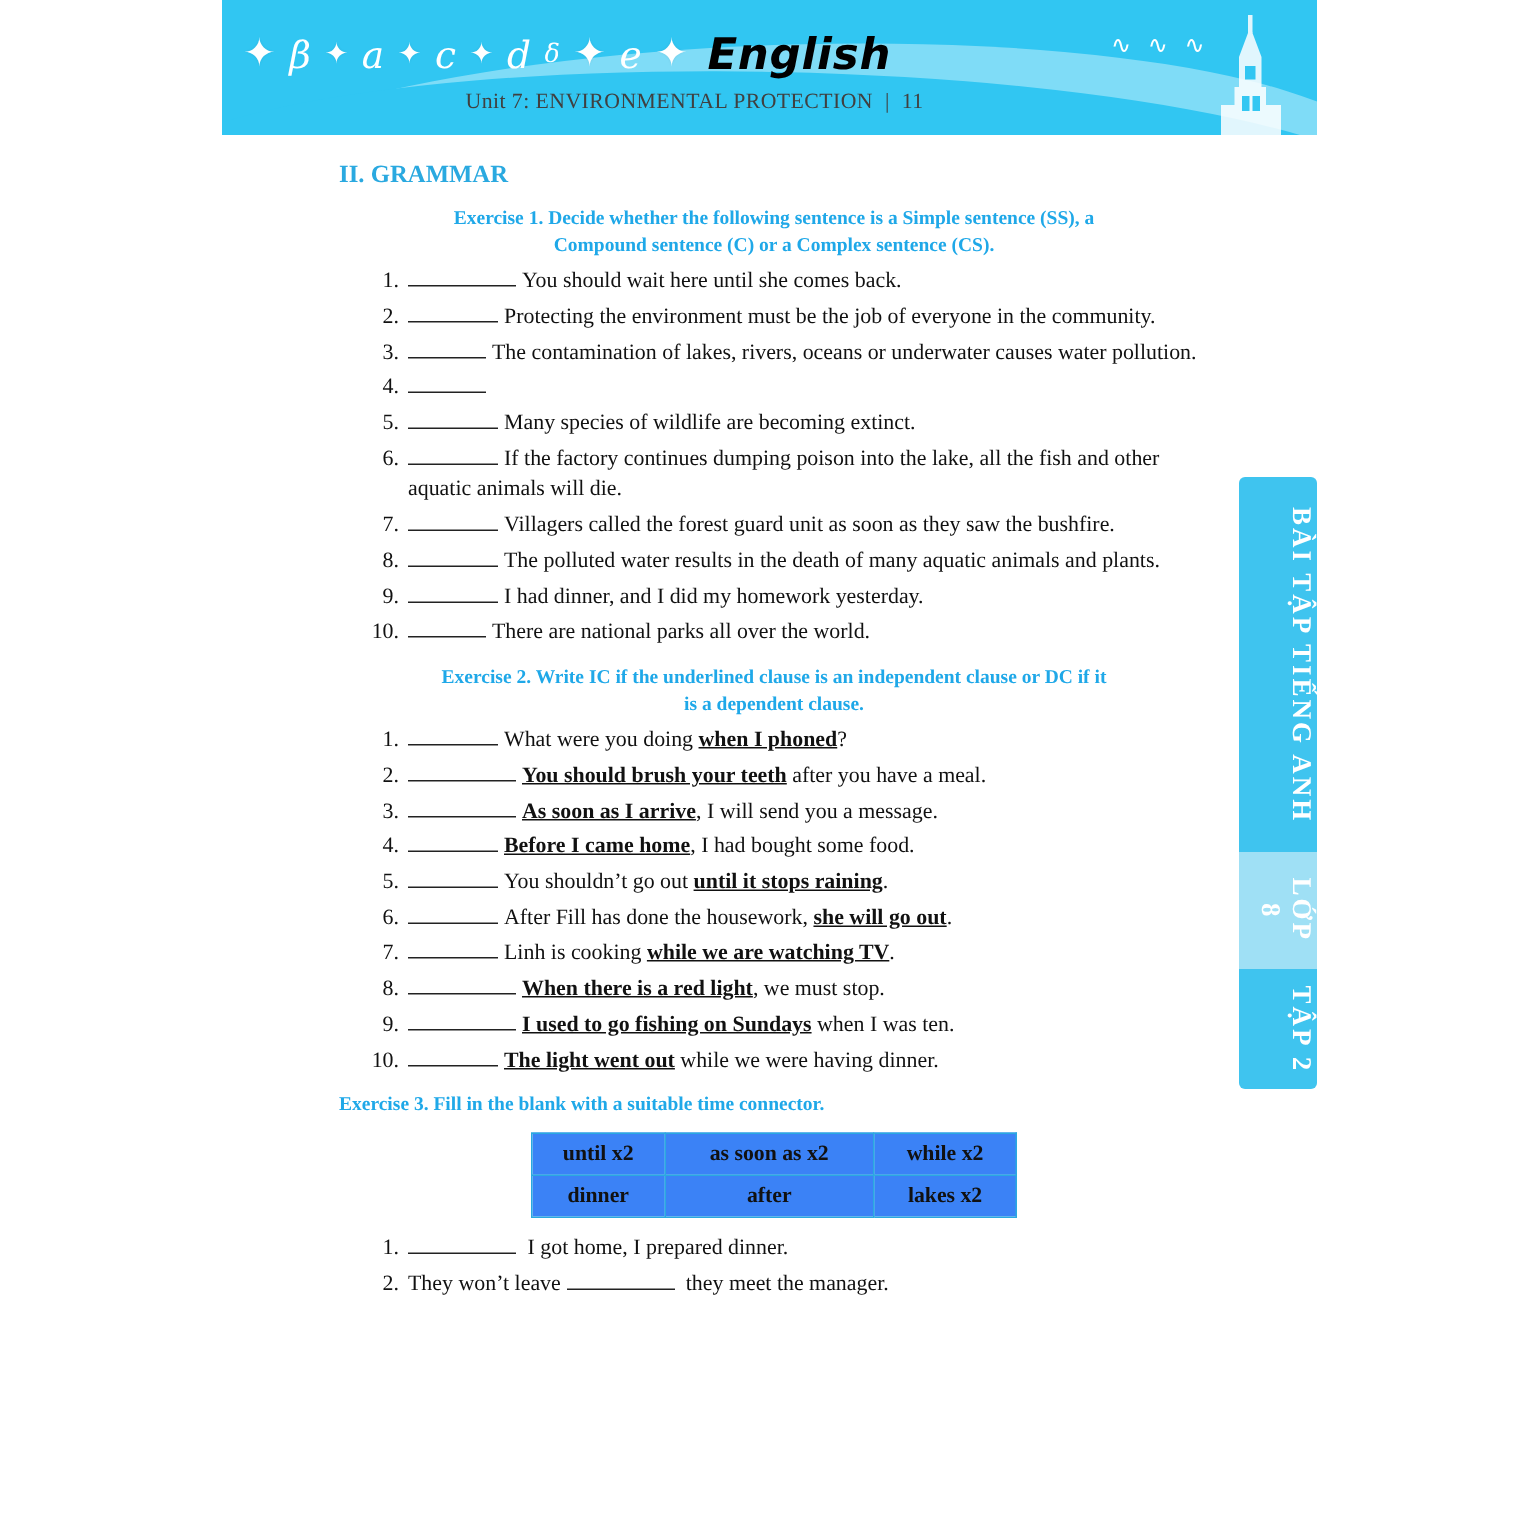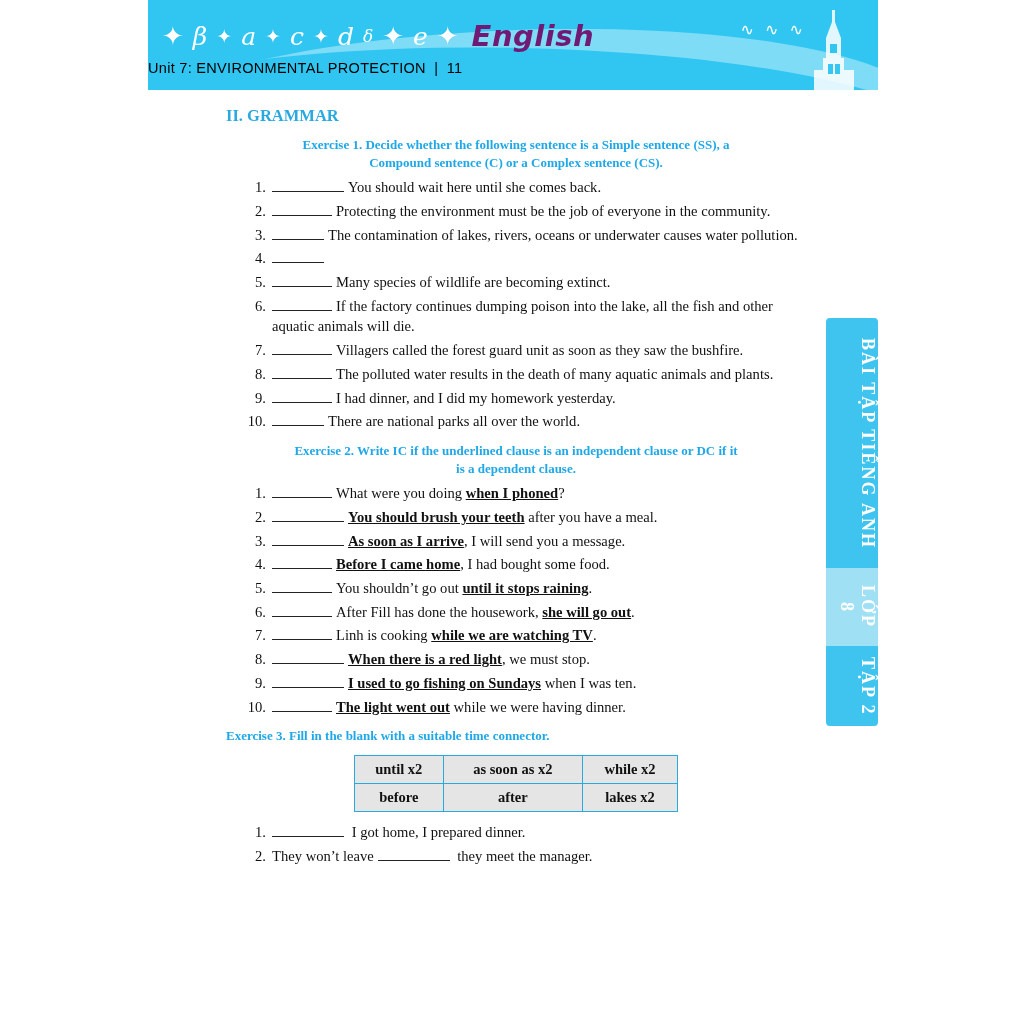--- a/index.html
+++ b/index.html
@@ -59,21 +59,21 @@
   .banner-letters .glyph {
     font-size: 25px;
     font-style: italic;
     font-family: "DejaVu Serif", serif;
   }
   .banner-word {
     font-family: "DejaVu Sans", sans-serif;
     font-size: 29px;
     font-style: italic;
     font-weight: bold;
-    color: #701a75;
+    color: #000000;
     letter-spacing: .5px;
     margin-left: 4px;
   }
   .banner-birds {
     position: absolute;
     right: 72px; top: 20px;
     color: #ffffff;
     font-size: 16px;
     letter-spacing: 3px;
     z-index: 4;
@@ -82,24 +82,24 @@
   .tower {
     position: absolute;
     right: 14px; bottom: 0;
     width: 58px; height: 86px;
     z-index: 3;
     opacity: .95;
   }
   .unit-line {
     position: absolute;
     left: 0; right: 0; top: 60px;
-    text-align: left;
+    text-align: center;
     padding-right: 100px;
-    color: #000000;
-    font-family: Liberation Sans, sans-serif;
+    color: #404040;
+    font-family: Liberation Serif, serif;
     font-size: 14.5px;
     letter-spacing: .3px;
     z-index: 5;
   }
   .unit-line .sep { padding: 0 4px; }
 
   
   .side-tab {
     position: absolute;
     right: 146px; top: 318px;
@@ -194,21 +194,21 @@
 
   
   .conn-table {
     margin: 10px auto 10px auto;
     border-collapse: collapse;
     width: 324px;
     font-family: "Liberation Serif", serif;
   }
   .conn-table td {
     border: 1px solid #2aa9e0;
-    background: #e5e5e5;
+    background: #3b82f6;
     text-align: center;
     font-weight: bold;
     font-size: 14.5px;
     padding: 5px 4px;
     color: #111;
   }
 </style>
 </head>
 <body>
 
@@ -308,21 +308,21 @@
     <div class="ex-title left">Exercise 3. Fill in the blank with a suitable time connector.</div>
 
     <table class="conn-table">
       <tbody>
           <tr>
         <td>until x2</td>
         <td>as soon as x2</td>
         <td>while x2</td>
       </tr>
       <tr>
-        <td>before</td>
+        <td>dinner</td>
         <td>after</td>
         <td>lakes x2</td>
       </tr>
     </tbody>
       </table>
 
     <ol class="qlist">
       <li><span class="num">1.</span><span class="blank b-lg"></span><span> I got home, I prepared dinner.</span></li>
       <li><span class="num">2.</span><span>They won’t leave </span><span class="blank b-lg"></span><span> they meet the manager.</span></li>
     </ol>

